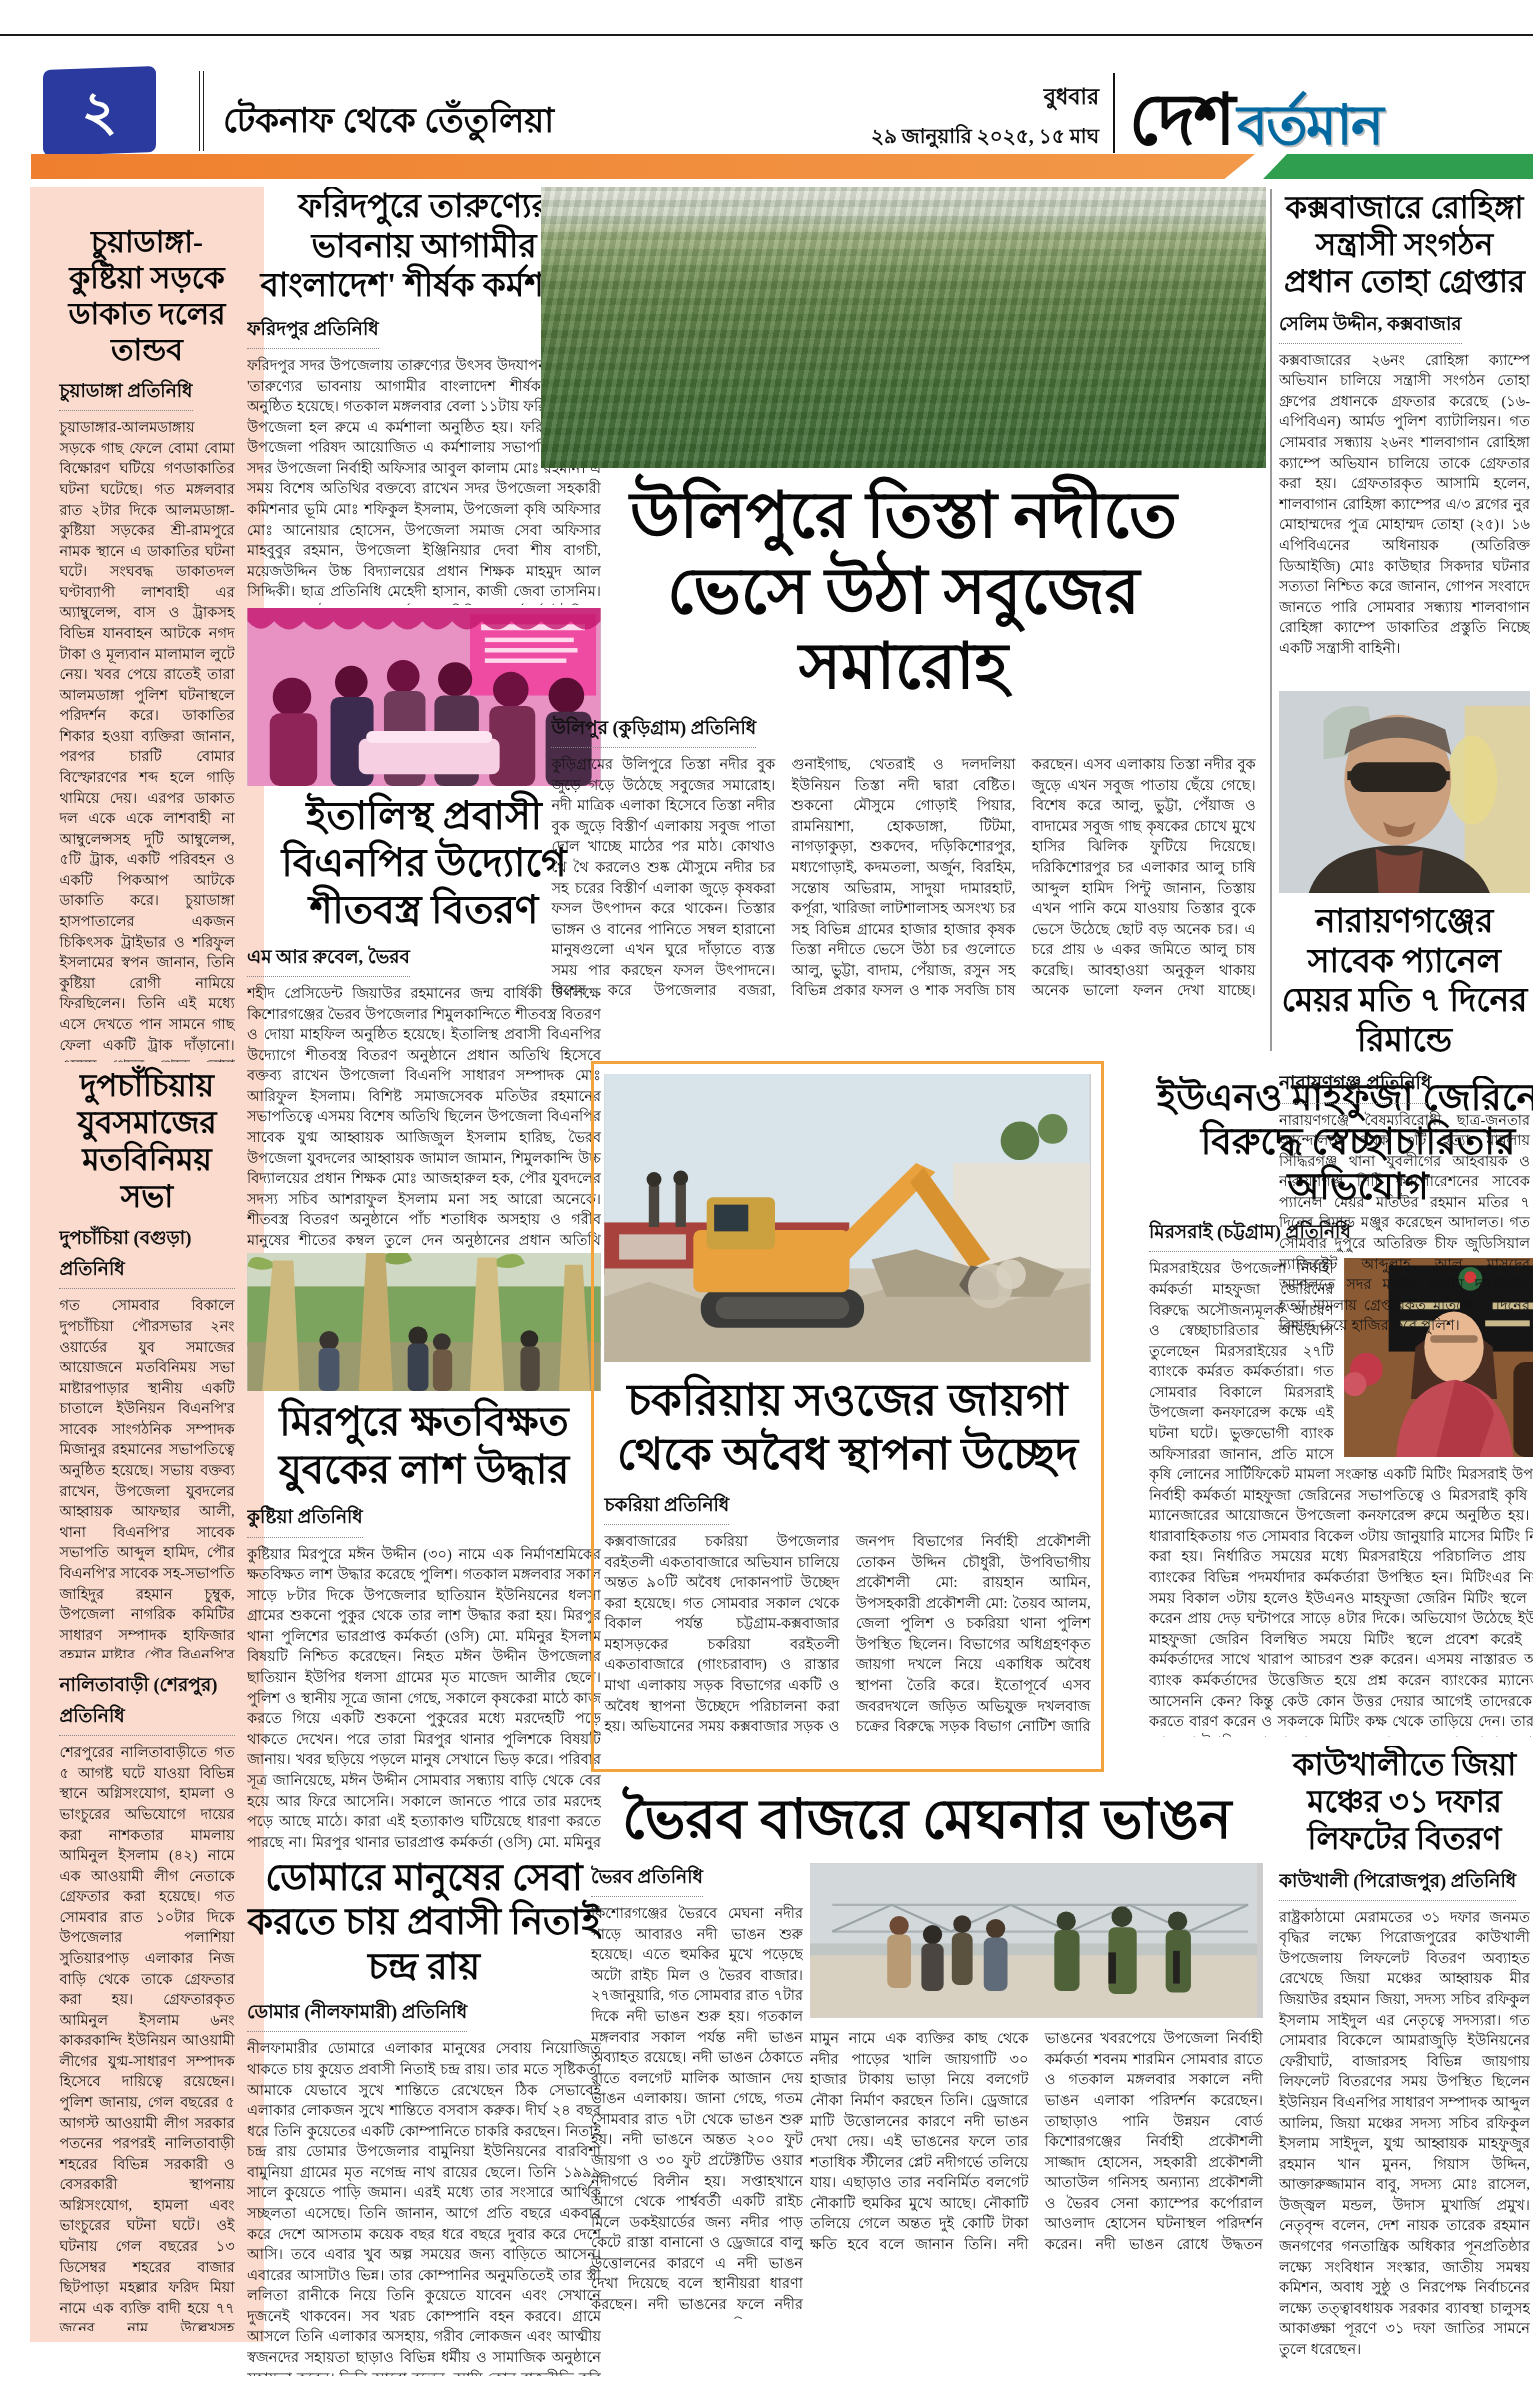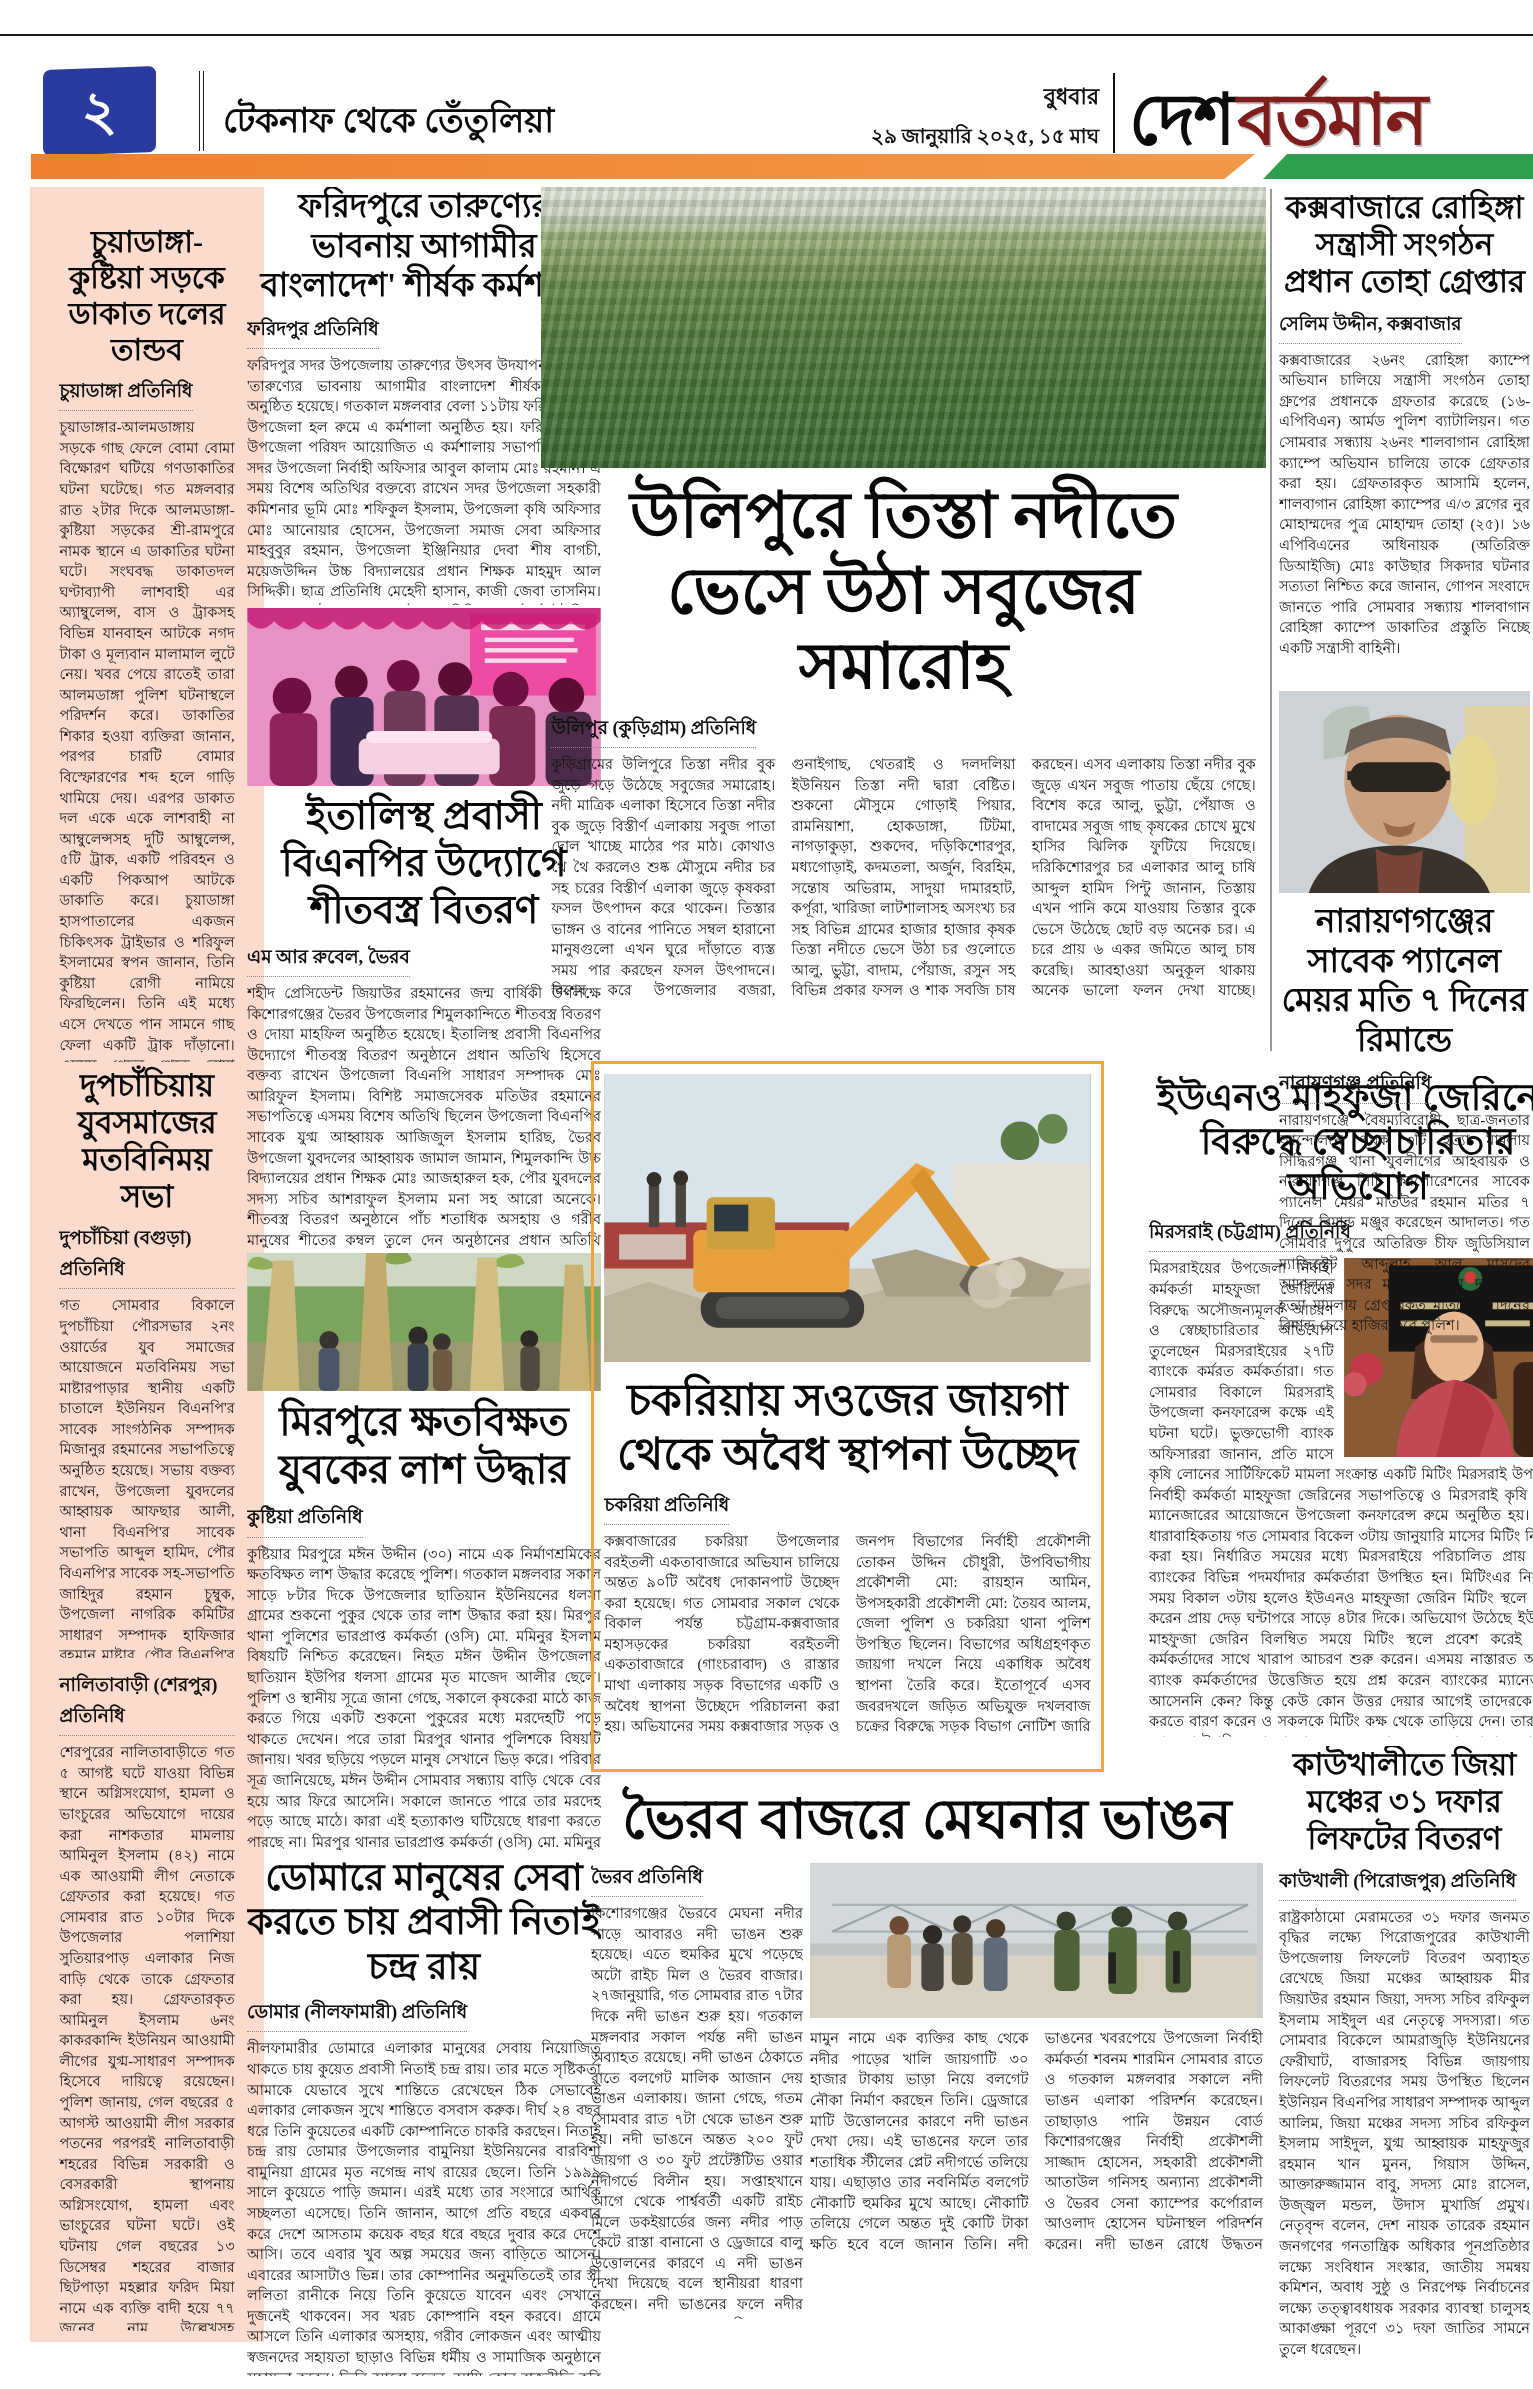--- a/index.html
+++ b/index.html
@@ -33,21 +33,21 @@
 
   <div class="abs" style="left:832px;top:79px;width:267px;text-align:right;">
     <div style="font-size:22px;font-weight:bold;">বুধবার</div>
     <div style="font-size:20px;font-weight:bold;margin-top:4.5px;">২৯ জানুয়ারি ২০২৫, ১৫ মাঘ ১৪৩১</div>
   </div>
 
   <div class="abs" style="left:1113px;top:73px;height:80px;border-left:2.2px solid #111;width:0;"></div>
 
   <div class="abs" style="left:1129px;top:65px;width:386px;white-space:nowrap;">
     <span style="font-size:71px;font-weight:900;color:#0b0b0b;letter-spacing:-1.5px;">দেশ</span>
-    <span style="font-size:71px;font-weight:900;color:#7f1d1d;letter-spacing:-1.5px;text-shadow:1.5px 1.5px 0 rgba(0,0,0,0.25);">বর্তমান</span>
+    <span style="font-size:55px;font-weight:900;color:#0369a1;letter-spacing:-1.5px;text-shadow:1.5px 1.5px 0 rgba(0,0,0,0.25);">বর্তমান</span>
   </div>
 
   <div class="abs" style="left:31px;top:154px;width:1224px;height:25px;background:linear-gradient(90deg,#ef7f2e,#f29a4a);clip-path:polygon(0 0,100% 0,97.5% 100%,0 100%);"></div>
   <div class="abs" style="left:1263px;top:154px;width:270px;height:25px;background:#2f9e4f;clip-path:polygon(24px 0,100% 0,100% 100%,0 100%);"></div>
 
   <div class="abs rail clip" style="left:30px;top:187px;width:202px;height:2123px;padding:16px;">
     <div class="clip" style="height:838px;padding:21px 13.4px 0 13.4px;">
       <div class="hl" style="font-size:30px;">চুয়াডাঙ্গা-কুষ্টিয়া সড়কে ডাকাত দলের তান্ডব</div>
       <div class="by"><span class="u">চুয়াডাঙ্গা প্রতিনিধি</span></div>
       <div class="bd">চুয়াডাঙ্গার-আলমডাঙ্গায় সড়কে গাছ ফেলে বোমা বোমা বিক্ষোরণ ঘটিয়ে গণডাকাতির ঘটনা ঘটেছে। গত মঙ্গলবার রাত ২টার দিকে আলমডাঙ্গা-কুষ্টিয়া সড়কের শ্রী-রামপুরে নামক স্থানে এ ডাকাতির ঘটনা ঘটে। সংঘবদ্ধ ডাকাতদল ঘণ্টাব্যাপী লাশবাহী এর অ্যাম্বুলেন্স, বাস ও ট্রাকসহ বিভিন্ন যানবাহন আটকে নগদ টাকা ও মূল্যবান মালামাল লুটে নেয়। খবর পেয়ে রাতেই তারা আলমডাঙ্গা পুলিশ ঘটনাস্থলে পরিদর্শন করে। ডাকাতির শিকার হওয়া ব্যক্তিরা জানান, পরপর চারটি বোমার বিস্ফোরণের শব্দ হলে গাড়ি থামিয়ে দেয়। এরপর ডাকাত দল একে একে লাশবাহী না আম্বুলেন্সসহ দুটি আম্বুলেন্স, ৫টি ট্রাক, একটি পরিবহন ও একটি পিকআপ আটকে ডাকাতি করে। চুয়াডাঙ্গা হাসপাতালের একজন চিকিৎসক ট্রাইভার ও শরিফুল ইসলামের স্বপন জানান, তিনি কুষ্টিয়া রোগী নামিয়ে ফিরছিলেন। তিনি এই মধ্যে এসে দেখতে পান সামনে গাছ ফেলা একটি ট্রাক দাঁড়ানো। এসময় পেছন থেকে বোমা বিস্ফোরনের শব্দ হয়। আরও দুটি বোমা ফাটিয়ে আমাদের গাড়ির কাছে এসে ডাকাতরা আম্বুলেন্সের গ্লাস ভেঙে ফেলে। এসময় তাদের কাছে থাকা ৫ হাজার টাকা নিয়ে নেয়। এছাড়া বেশ কিছু যাত্রীবাহী বাসে ডাকাতি করা হয়। আব্দুল মোমিন নামে এক ট্রাক ড্রাইভার বলেন আমার গাড়ি ভাঙচুর করে। আমার কাছে ৪২ হাজার টাকা ছিল। আর হেলপারের নিকট থেকে ২ হাজার ৫শ টাকা ও মোবাইল নিয়েছে।</div>

